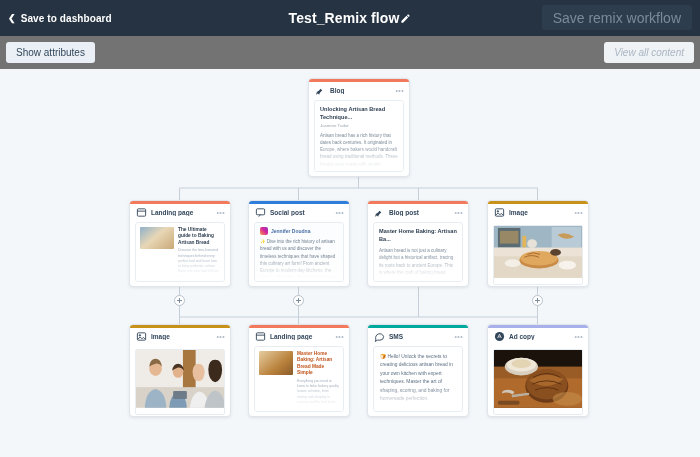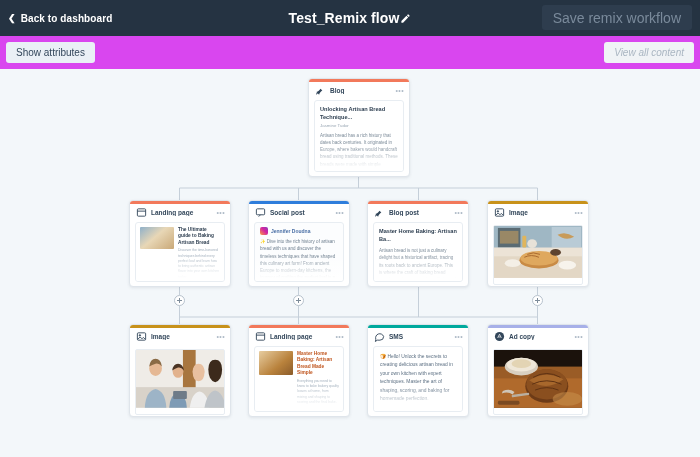--- a/index.html
+++ b/index.html
@@ -38,21 +38,21 @@
     background: #2e3d4e; color: #7a8a9b;
     border: none; border-radius: 3px;
     font-size: 14px; font-family: "Liberation Sans", sans-serif;
     display: flex; align-items: center; cursor: default;
   }
 
   
   .subbar {
     position: absolute; left: 0; top: 36px;
     width: 700px; height: 50px;
-    background: #d946ef;
+    background: #737373;
     border-bottom: 1px solid #e3e8ed;
   }
   .show-attr-btn {
     position: absolute; left: 6px; top: 6px;
     height: 21px; padding: 0 10px;
     background: #eaf0f6; color: #33475b;
     border: none; border-radius: 3px;
     font-size: 10px; font-family: "Liberation Sans", sans-serif;
     display: flex; align-items: center; cursor: pointer;
   }
@@ -168,21 +168,21 @@
   }
   .plus::before { width: 5px; height: 1px; }
   .plus::after  { width: 1px; height: 5px; }
 </style>
 </head>
 <body>
 
 <div class="topbar">
   <div class="back-link">
     <span class="chev">❮</span>
-    <span>Back to dashboard</span>
+    <span>Save to dashboard</span>
   </div>
   <div class="flow-title-wrap">
     <span class="flow-title">Test_Remix flow</span>
     <span class="pencil-icon">
       <svg width="11" height="11" viewBox="0 0 24 24" fill="#ffffff">
         <path d="M3 17.25V21h3.75L17.81 9.94l-3.75-3.75L3 17.25zM20.71 7.04a1 1 0 0 0 0-1.41l-2.34-2.34a1 1 0 0 0-1.41 0l-1.83 1.83 3.75 3.75 1.83-1.83z"></path>
       </svg>
     </span>
   </div>
   <button class="save-btn">Save remix workflow</button>

